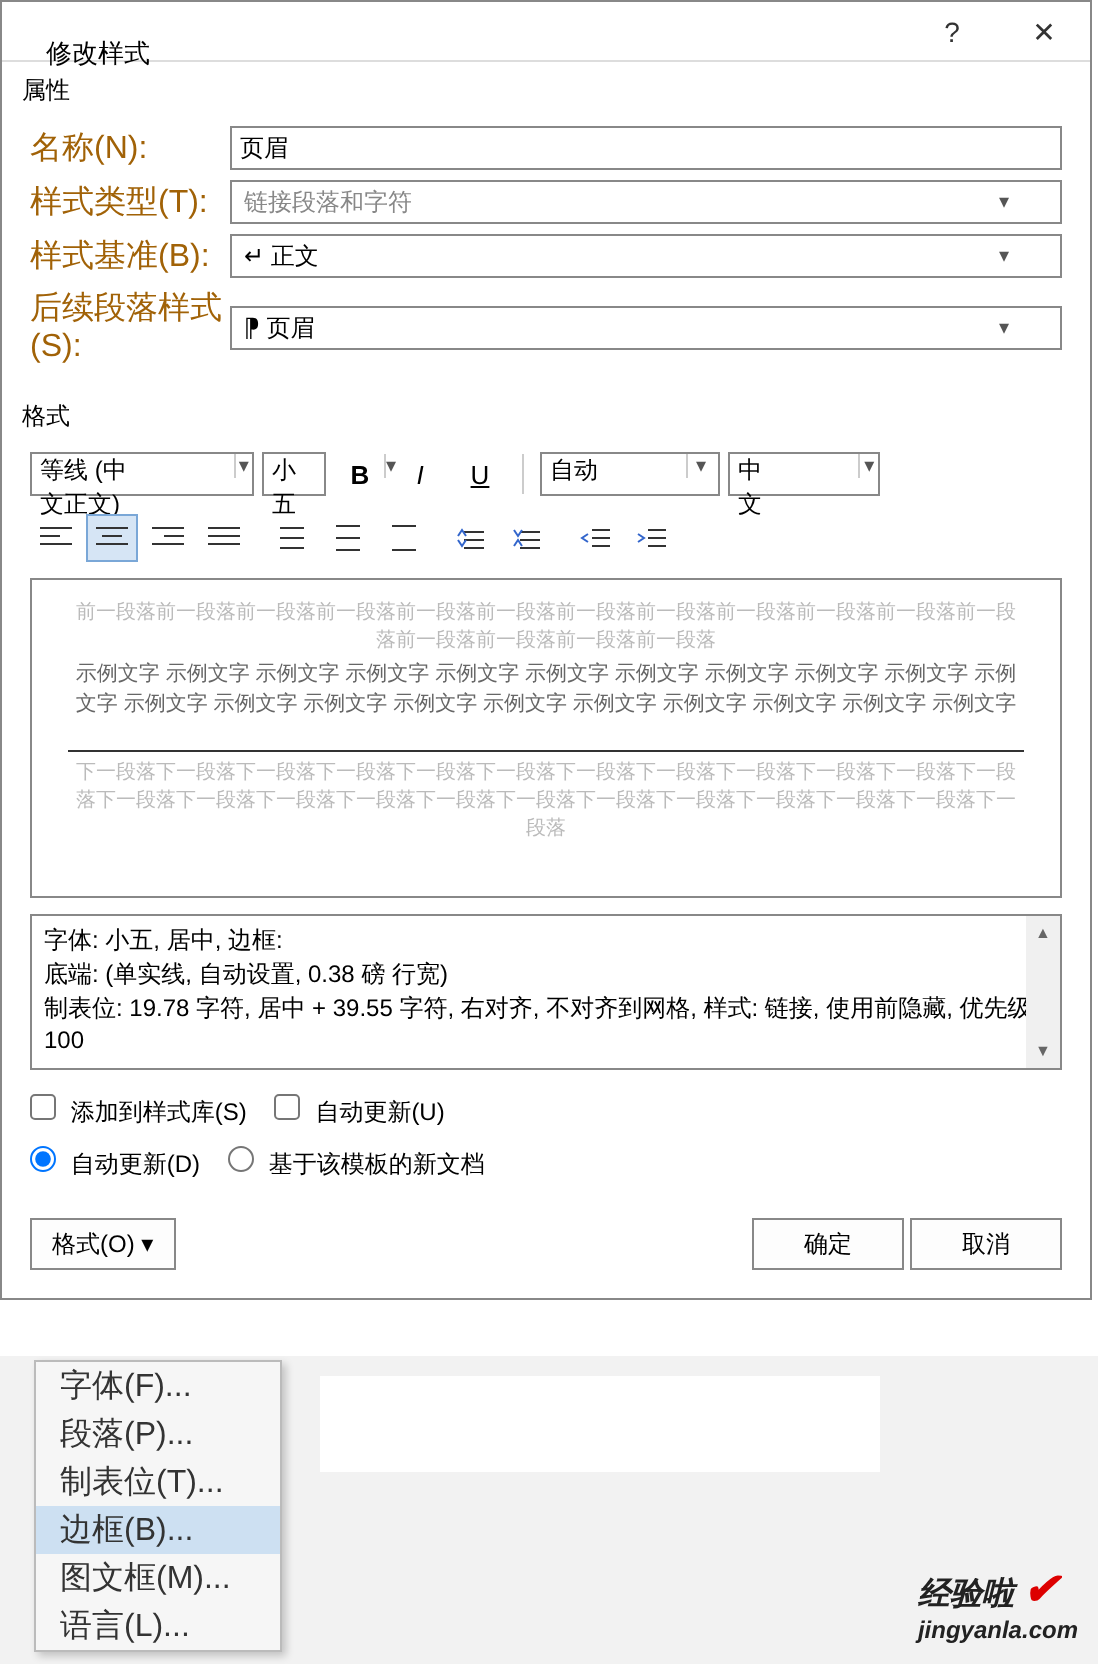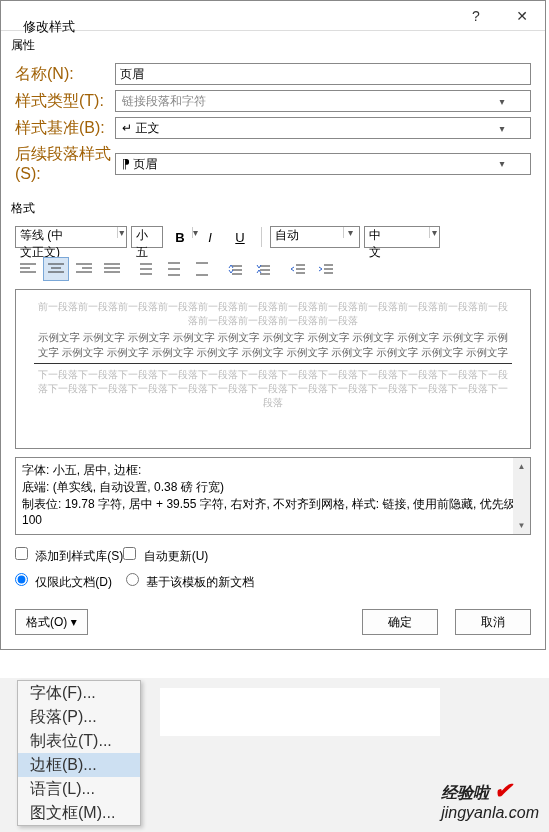--- a/index.html
+++ b/index.html
@@ -21,39 +21,39 @@
 .toolbar-row .sep { width: 1px; height: 20px; background: #ccc; margin: 0 4px; }
 .small-combo { height: 22px; border: 1px solid #888; display: flex; align-items: flex-start; font-size: 12px; gap: 40px; }
 .small-combo .val { padding: 0 4px; }
 .small-combo .arrow { width: 14px; text-align: center; font-size: 10px; border-left: 1px solid #ccc; color: #555; }
 .icon-btn { width: 26px; height: 24px; display: flex; align-items: center; justify-content: center; font-size: 13px; border: 1px solid transparent; }
 .icon-btn.sel { background: #d6e5f5; border: 1px solid #7aa7d7; }
 .icon-btn svg { display: block; }
 .align-row { display: flex; align-items: center; gap: 4px; padding: 4px 14px 8px 14px; }
 .align-group { display: flex; gap: 2px; }
 .preview { margin: 0 14px 8px 14px; border: 1px solid #888; height: 160px; padding: 10px 18px; overflow: hidden; font-size: 10px; color: #bbb; text-align: center; line-height: 1.4; }
-.preview .sample { color: #666; font-size: 10.5px; border-bottom: 1px solid #333; padding-bottom: 4px; margin: 2px 0 4px 0; }
+.preview .sample { color: #666; font-size: 10.5px; border-bottom: 1px solid #333; padding-bottom: 16px; margin: 2px 0 4px 0; }
 .desc { margin: 0 14px 8px 14px; border: 1px solid #888; height: 78px; padding: 4px 6px; font-size: 12px; line-height: 1.4; position: relative; }
 .desc .scroll { position: absolute; right: 0; top: 0; width: 17px; height: 100%; background: #f0f0f0; display: flex; flex-direction: column; }
 .desc .scroll .sbtn { height: 17px; display: flex; align-items: center; justify-content: center; font-size: 8px; color: #666; }
 .desc .scroll .track { flex: 1; }
-.check-row { padding: 4px 14px; font-size: 12px; display: flex; align-items: flex-end; }
+.check-row { padding: 4px 14px; font-size: 12px; display: flex; align-items: flex-end; gap: 14px; }
 .check-row input { margin-right: 4px; }
 .radio-row { padding: 4px 14px 10px 14px; font-size: 12px; display: flex; align-items: center; gap: 14px; }
 .radio-row input { margin-right: 4px; }
-.footer { display: flex; align-items: flex-start; padding: 8px 14px 14px 14px; gap: 17px; }
+.footer { display: flex; align-items: flex-start; padding: 8px 14px 14px 14px; gap: 3px; }
 .format-btn { height: 26px; border: 1px solid #888; background: #fdfdfd; font-size: 12px; padding: 0 10px; display: flex; align-items: center; }
 .spacer { flex: 1; }
 .std-btn { width: 76px; height: 26px; border: 1px solid #888; background: #fdfdfd; font-size: 12px; }
 .menu { position: absolute; left: 17px; top: 680px; width: 124px; background: #f6f6f6; border: 1px solid #bbb; box-shadow: 2px 2px 4px rgba(0,0,0,0.2); }
 .menu .mi { height: 24px; display: flex; align-items: center; padding: 0 12px; font-size: 16px; color: #333; }
 .menu .mi.hi { background: #cde0f2; }
 .watermark { position: absolute; right: 10px; bottom: 10px; font-size: 16px; font-weight: bold; font-style: italic; color: #222; }
 .watermark .chk { color: #d00; font-size: 22px; }
-.watermark .sub { display:block; font-size: 16px; font-style: italic; font-weight: normal; }
+.watermark .sub { display:block; font-size: 12px; font-style: italic; font-weight: bold; }
 .gray-bg { position:absolute; left:0; top:678px; width:549px; height:154px; background:#f2f2f2; z-index:-1;}
 .whitebox { position:absolute; left:160px; top:688px; width:280px; height:48px; background:#fff; border:0; }
 </style>
 </head>
 <body>
 
 <div class="gray-bg"></div>
 <div class="whitebox"></div>
 
 <div class="dialog">
@@ -241,37 +241,37 @@
       <div class="track"></div>
       <div class="sbtn">▼</div>
     </div>
   </div>
 
   <div class="check-row">
     <label><input type="checkbox" style=""> <span>添加到样式库(S)</span></label>
     <label><input type="checkbox" style=""> <span>自动更新(U)</span></label>
   </div>
   <div class="radio-row">
-    <label><input type="radio" name="scope" checked="" style=""> <span>仅限此文档(D)</span></label>
+    <label><input type="radio" name="scope" checked="" style=""> <span>自动更新(D)</span></label>
     <label><input type="radio" name="scope" style=""> <span>基于该模板的新文档</span></label>
   </div>
 
   <div class="footer">
     <button class="format-btn">格式(O) ▾</button>
     <div class="spacer"></div>
     <button class="std-btn">确定</button>
     <button class="std-btn">取消</button>
   </div>
 </div>
 
 <div class="menu">
   <div class="mi">字体(F)...</div>
   <div class="mi">段落(P)...</div>
   <div class="mi">制表位(T)...</div>
   <div class="mi hi">边框(B)...</div>
+  <div class="mi">图文框(M)...</div>
   <div class="mi">语言(L)...</div>
-  <div class="mi">图文框(M)...</div>
 </div>
 
 <div class="watermark">
   <span>经验啦</span> <span class="chk">✔</span>
   <span class="sub">jingyanla.com</span>
 </div>
 
 </body></html>

